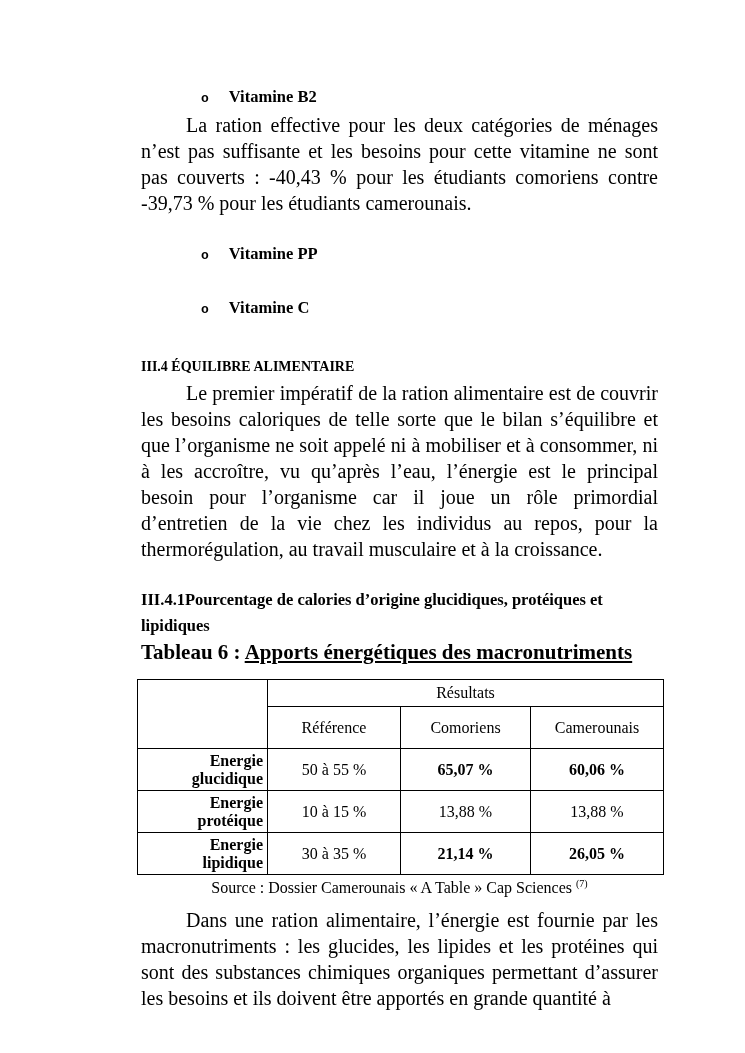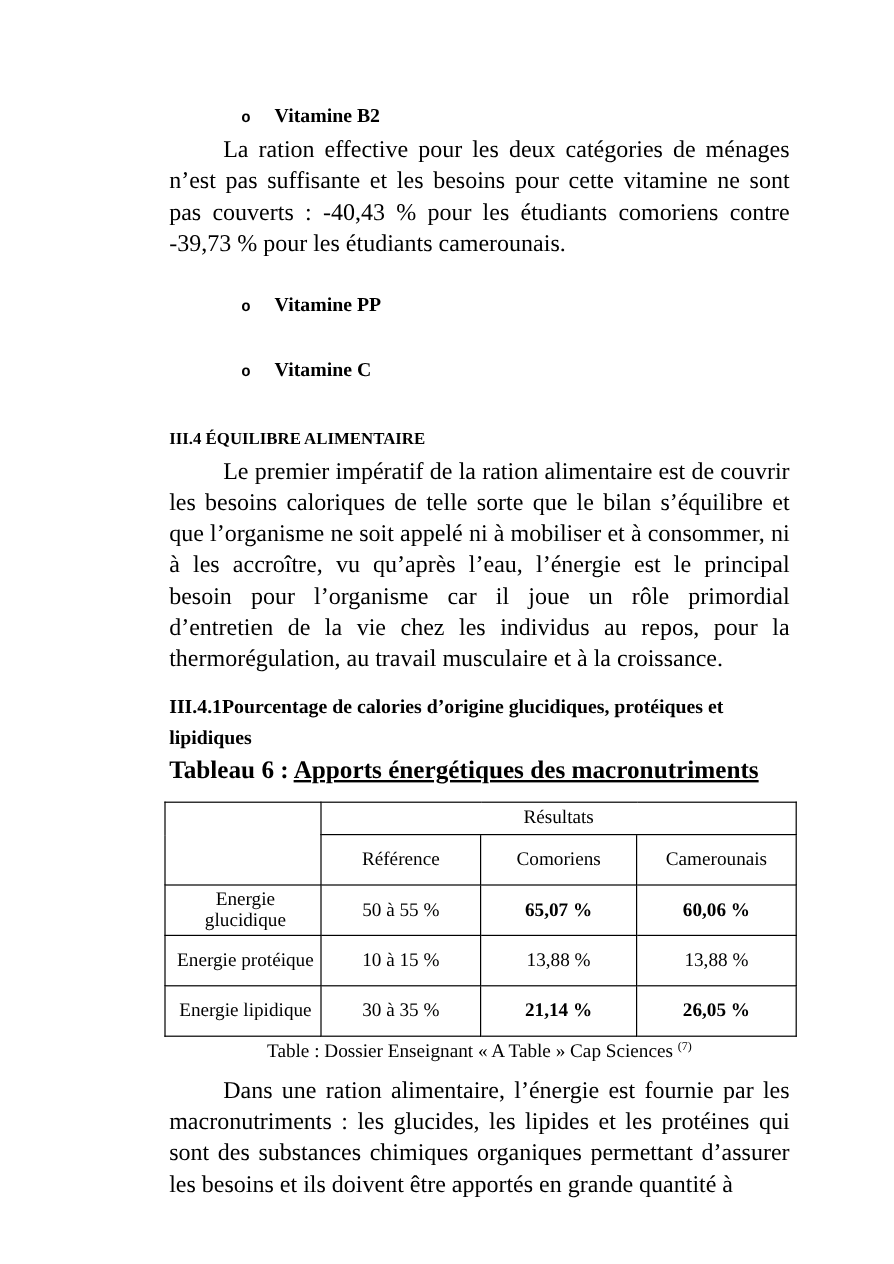--- a/index.html
+++ b/index.html
@@ -42,21 +42,21 @@
   .section-heading {
     font-weight: bold;
     font-size: 14px;
     line-height: 26px;
     margin-top: 31px;
   }
   .sub-heading {
     font-weight: bold;
     font-size: 16.5px;
     line-height: 26px;
-    margin-top: 14px;
+    margin-top: 25px;
   }
   .table-caption {
     font-weight: bold;
     font-size: 21px;
     line-height: 26px;
   }
   .table-caption .u { text-decoration: underline; }
   table.data-table {
     border-collapse: collapse;
     margin-top: 14px;
@@ -71,22 +71,23 @@
     text-align: center;
     padding: 1px 4px;
     height: 42px;
     vertical-align: middle;
   }
   table.data-table col.c0 { width: 130px; }
   table.data-table col.c1 { width: 133px; }
   table.data-table col.c2 { width: 130px; }
   table.data-table col.c3 { width: 133px; }
   table.data-table td.row-label {
-    text-align: center;
+    text-align: right;
     padding-left: 8px;
+    font-weight: bold;
   }
   table.data-table td.bold { font-weight: bold; }
   table.data-table th.results { height: 27px; }
   .source-line {
     font-size: 16px;
     line-height: 26px;
     text-align: center;
   }
   .source-line sup {
     font-size: 10px;
@@ -157,18 +158,18 @@
       <tr>
         <td class="row-label">Energie lipidique</td>
         <td>30 à 35 %</td>
         <td class="bold">21,14 %</td>
         <td class="bold">26,05 %</td>
       </tr>
     </tbody>
   </table>
 
   <div class="source-line">
-    <span>Table : Dossier Enseignant « A Table » Cap Sciences</span>&nbsp;<sup>(7)</sup>
+    <span>Source : Dossier Camerounais « A Table » Cap Sciences</span>&nbsp;<sup>(7)</sup>
   </div>
 
   <p class="para last-para">Dans une ration alimentaire, l’énergie est fournie par les macronutriments : les glucides, les lipides et les protéines qui sont des substances chimiques organiques permettant d’assurer les besoins et ils doivent être apportés en grande quantité à</p>
 
 </div>
 
 </body></html>

